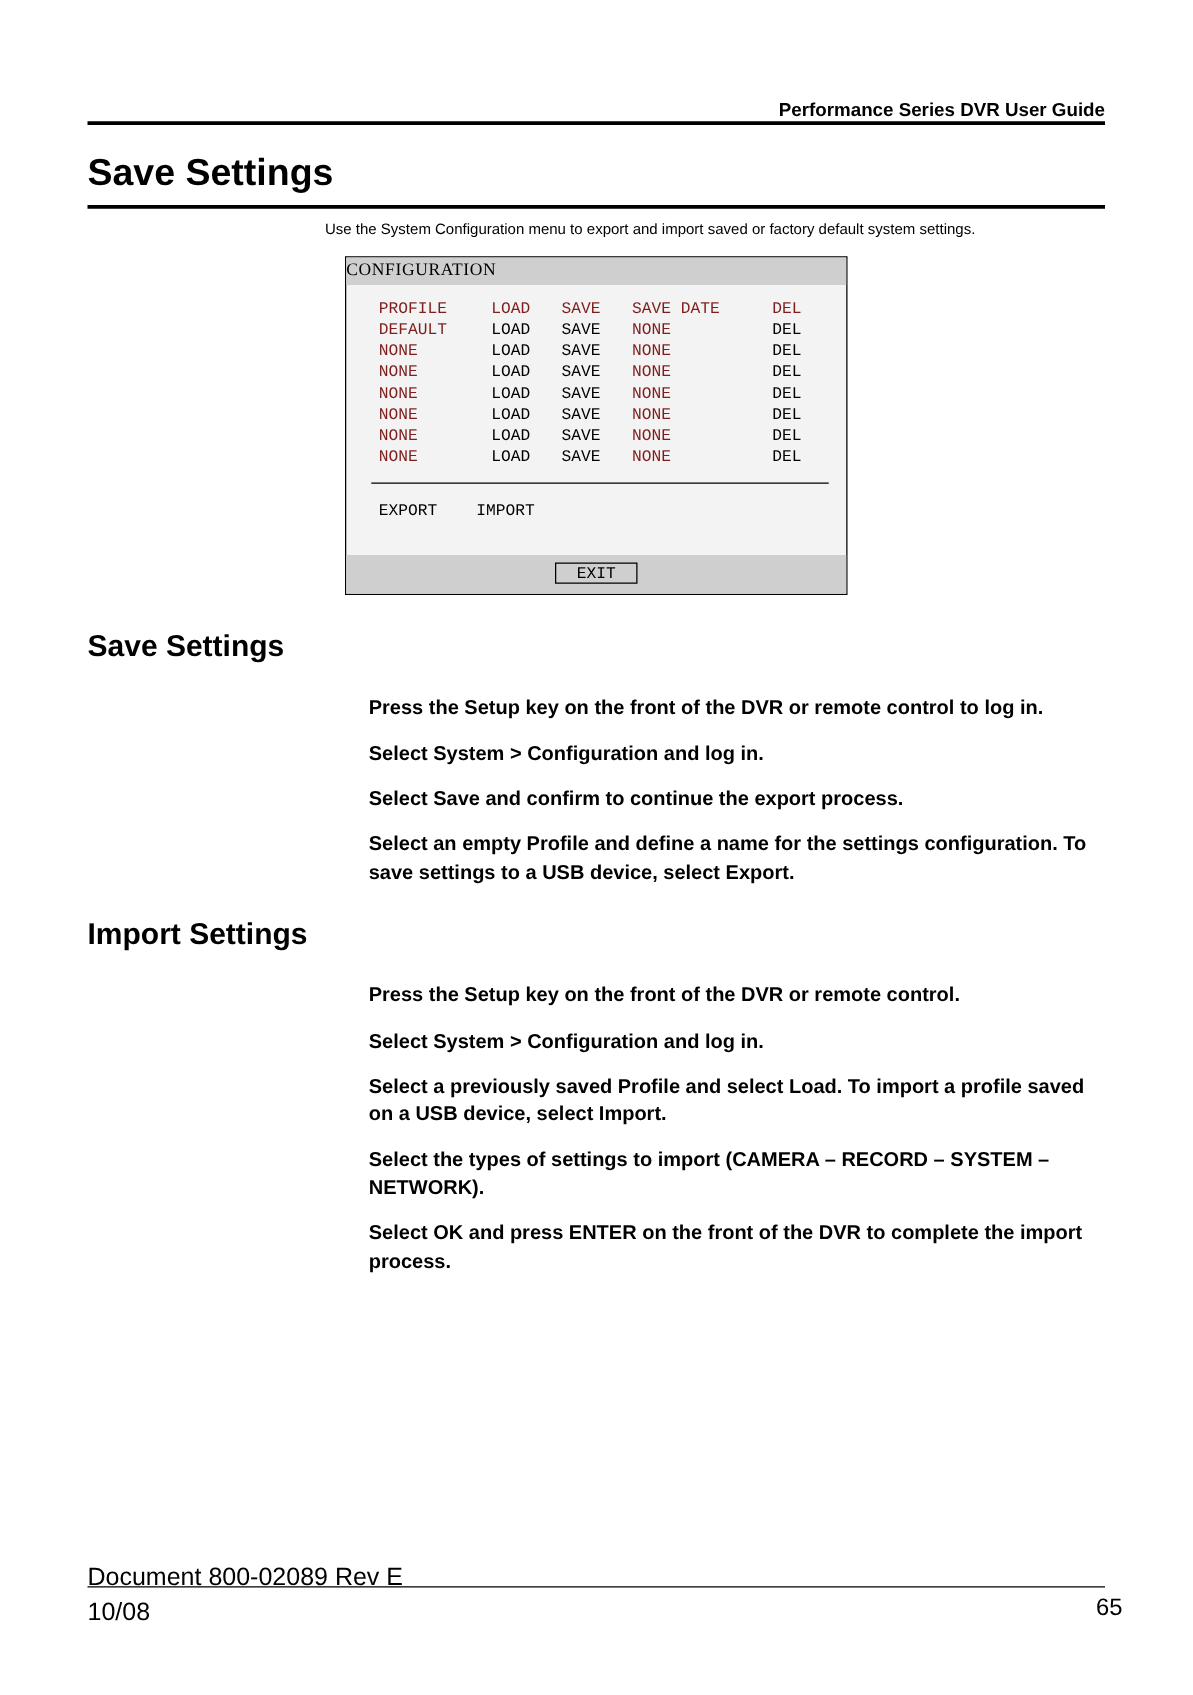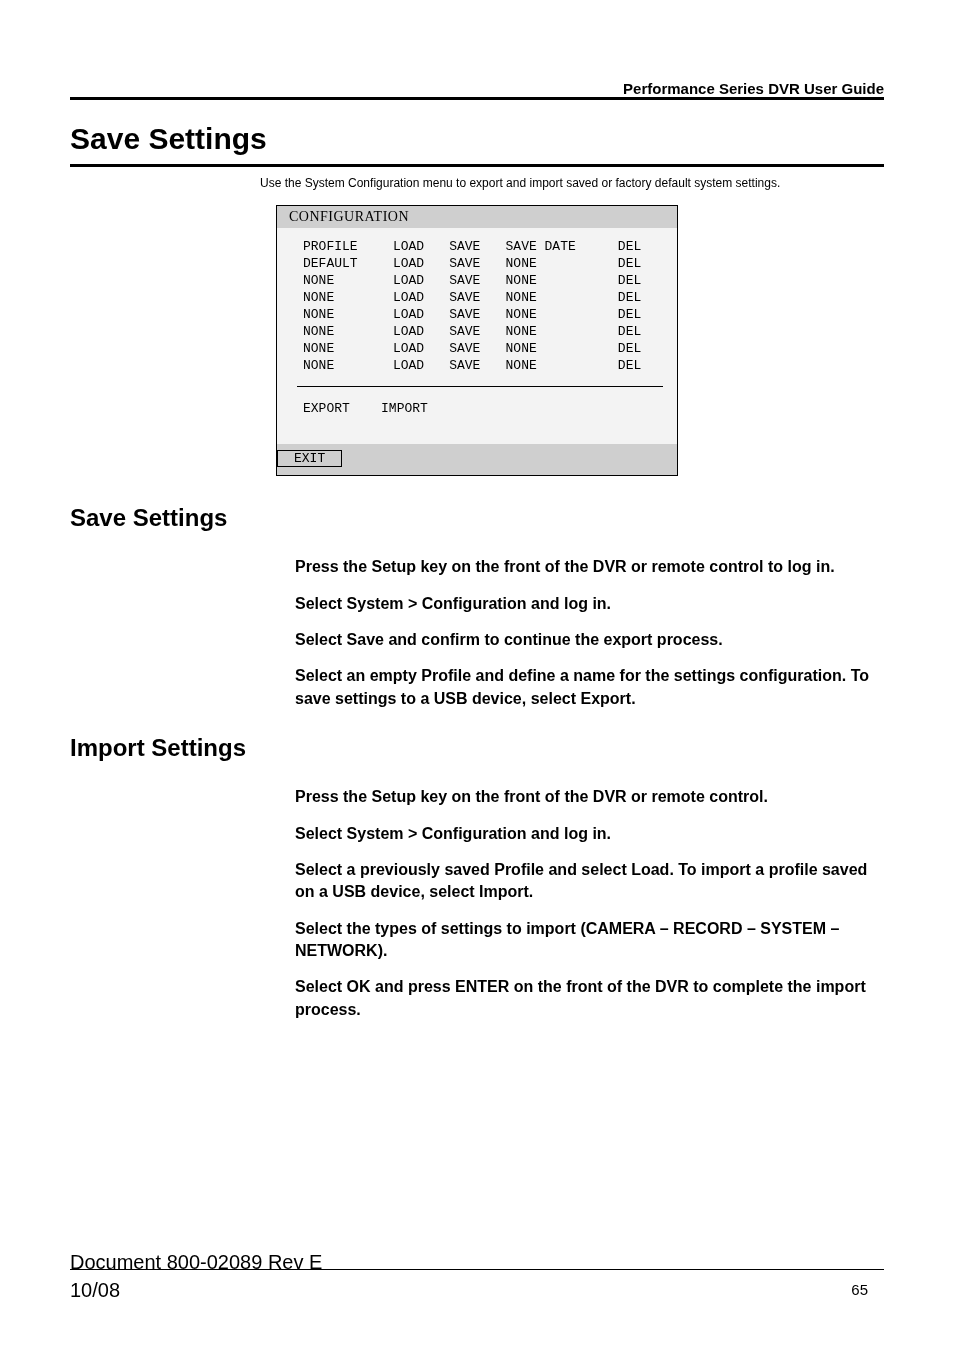--- a/index.html
+++ b/index.html
@@ -51,48 +51,49 @@
     width: 400px;
     margin: 0 auto 28px auto;
     border: 1px solid #000;
     background: #f3f3f3;
     font-family: "Courier New", monospace;
     font-size: 13px;
     color: #000;
   }
   .cfg-header {
     background: #cfcfcf;
-    padding: 3px 12px;
+    padding: 3px 0;
     font-family: "Trajan Pro", "Palatino Linotype", "Book Antiqua", serif;
     font-variant: small-caps;
     letter-spacing: 0.5px;
     font-size: 14px;
   }
   .cfg-body {
     padding: 10px 14px 10px 26px;
   }
   .cfg-table {
     border-collapse: collapse;
     width: 100%;
   }
   .cfg-table td {
     padding: 1px 8px 1px 0;
     white-space: nowrap;
   }
-  .cfg-table td.grey { color: #000000; }
+  .cfg-table td.grey { color: #7f1d1d; }
   .cfg-sep {
     border-top: 1.5px solid #000;
     margin: 12px 0 10px 0;
     margin-left: -6px;
   }
   .cfg-export {
     padding: 4px 0 18px 0;
   }
   .cfg-footer {
     background: #cfcfcf;
+    text-align: center;
     padding: 6px 0 8px 0;
   }
   .exit-btn {
     display: inline-block;
     border: 1px solid #000;
     padding: 0px 16px;
     font-family: "Courier New", monospace;
     font-size: 13px;
     background: #cfcfcf;
   }
@@ -120,23 +121,23 @@
   }
   .footer-left {
     position: absolute;
     left: 70px;
     bottom: 52px;
     font-size: 20px;
     line-height: 1.4;
   }
   .footer-right {
     position: absolute;
-    right: 86px;
+    right: 56px;
     bottom: 58px;
-    font-size: 15px;
+    font-size: 19px;
   }
 </style>
 </head>
 <body>
 
 <div class="page">
 
   <div class="running-head">Performance Series DVR User Guide</div>
   <hr class="hr-thick-top">
 

